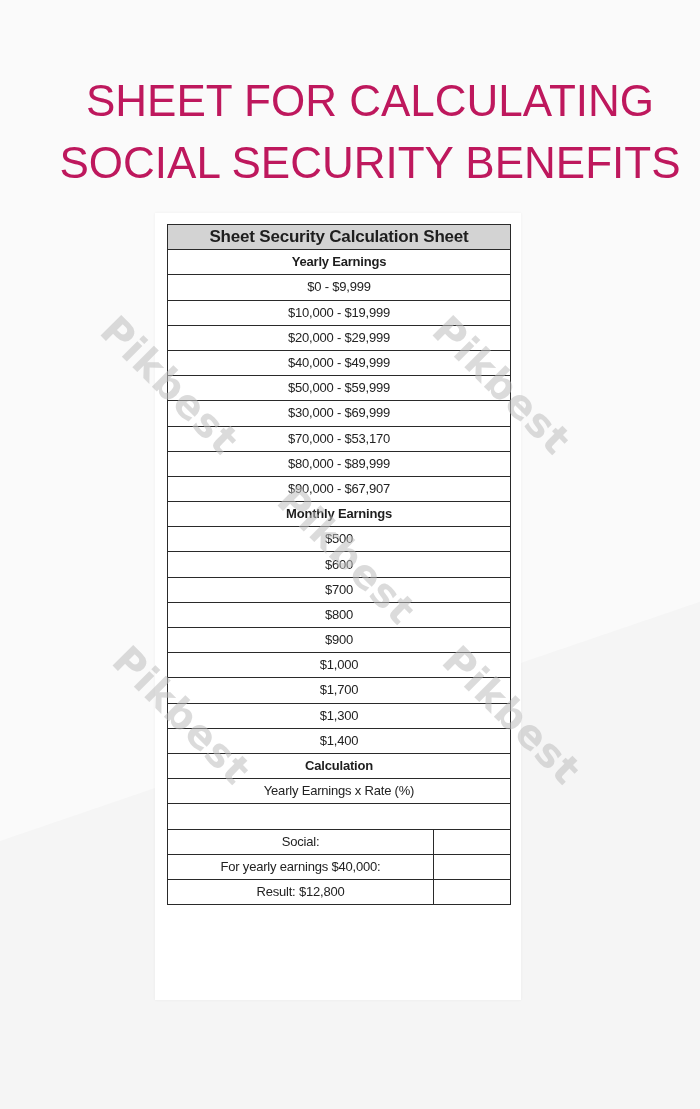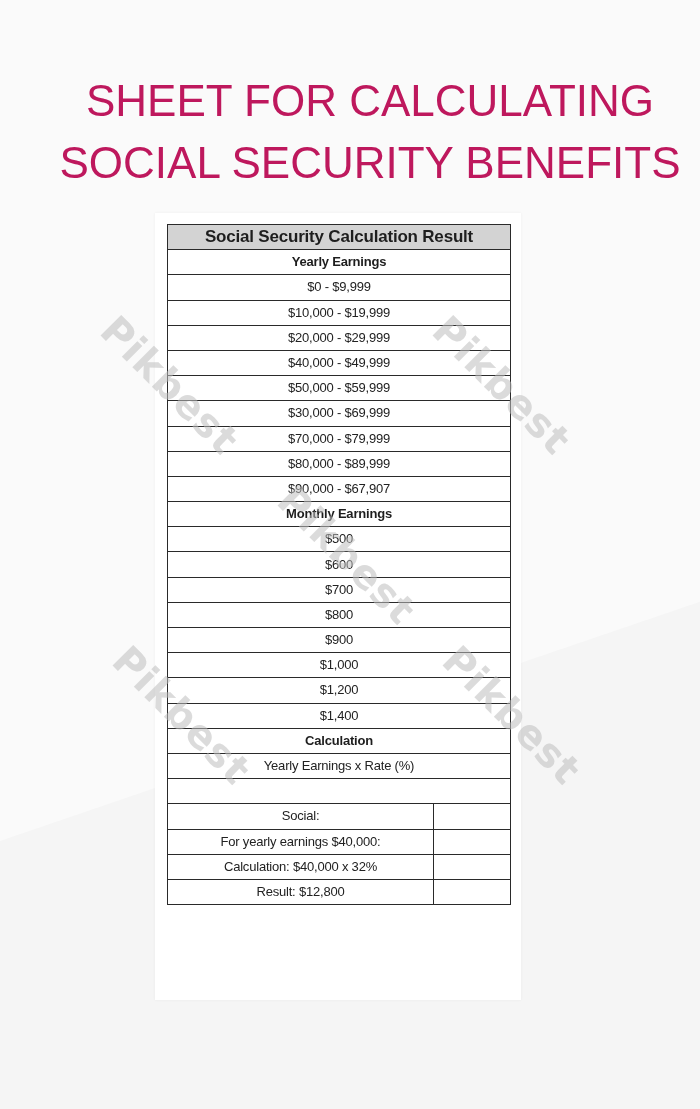--- a/index.html
+++ b/index.html
@@ -107,21 +107,21 @@
 </div>
 
 <div class="card">
   <table class="sheet">
     <colgroup>
       <col style="width:266px">
       <col style="width:77px">
     </colgroup>
     <tbody>
       <tr>
-        <td class="hdr" colspan="2">Social Security Calculation Result</td>
+        <td class="hdr" colspan="2">Sheet Security Calculation Sheet</td>
       </tr>
 
       <tr>
         <td class="sec" colspan="2">Yearly Earnings</td>
       </tr>
       <tr>
           <td colspan="2">$0 - $9,999</td>
         </tr>
       <tr>
           <td colspan="2">$10,000 - $19,999</td>
@@ -132,21 +132,21 @@
       <tr>
           <td colspan="2">$40,000 - $49,999</td>
         </tr>
       <tr>
           <td colspan="2">$50,000 - $59,999</td>
         </tr>
       <tr>
           <td colspan="2">$30,000 - $69,999</td>
         </tr>
       <tr>
-          <td colspan="2">$70,000 - $79,999</td>
+          <td colspan="2">$70,000 - $53,170</td>
         </tr>
       <tr>
           <td colspan="2">$80,000 - $89,999</td>
         </tr>
       <tr>
           <td colspan="2">$90,000 - $67,907</td>
         </tr>
 
       <tr>
         <td class="sec" colspan="2">Monthly Earnings</td>
@@ -163,21 +163,24 @@
       <tr>
           <td colspan="2">$800</td>
         </tr>
       <tr>
           <td colspan="2">$900</td>
         </tr>
       <tr>
           <td colspan="2">$1,000</td>
         </tr>
       <tr>
-          <td colspan="2">$1,200</td>
+          <td colspan="2">$1,700</td>
+        </tr>
+      <tr>
+          <td colspan="2">$1,300</td>
         </tr>
       <tr>
           <td colspan="2">$1,400</td>
         </tr>
 
       <tr>
         <td class="sec" colspan="2">Calculation</td>
       </tr>
       <tr>
         <td colspan="2">Yearly Earnings x Rate (%)</td>
@@ -185,24 +188,20 @@
       <tr>
         <td colspan="2"></td>
       </tr>
 
       <tr>
         <td>Social:</td>
         <td></td>
       </tr>
       <tr>
         <td>For yearly earnings $40,000:</td>
-        <td></td>
-      </tr>
-      <tr>
-        <td>Calculation: $40,000 x 32%</td>
         <td></td>
       </tr>
       <tr>
         <td>Result: $12,800</td>
         <td></td>
       </tr>
     </tbody>
   </table>
 </div>
 

